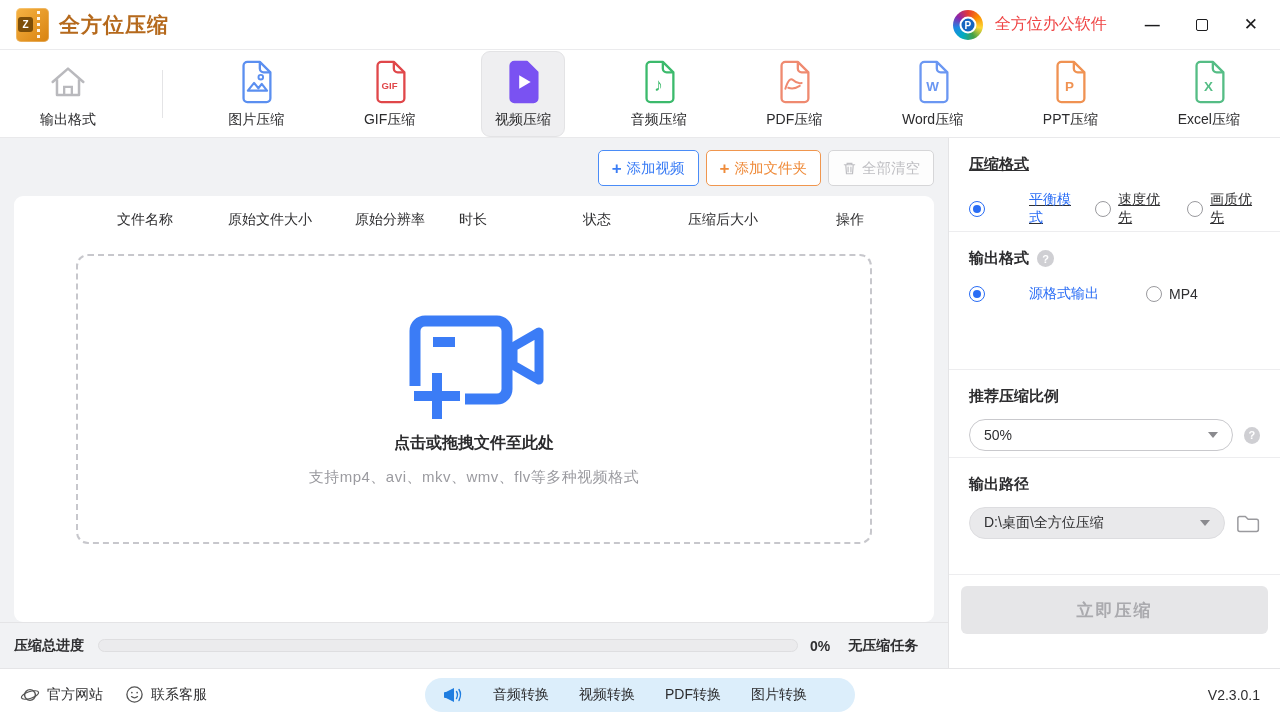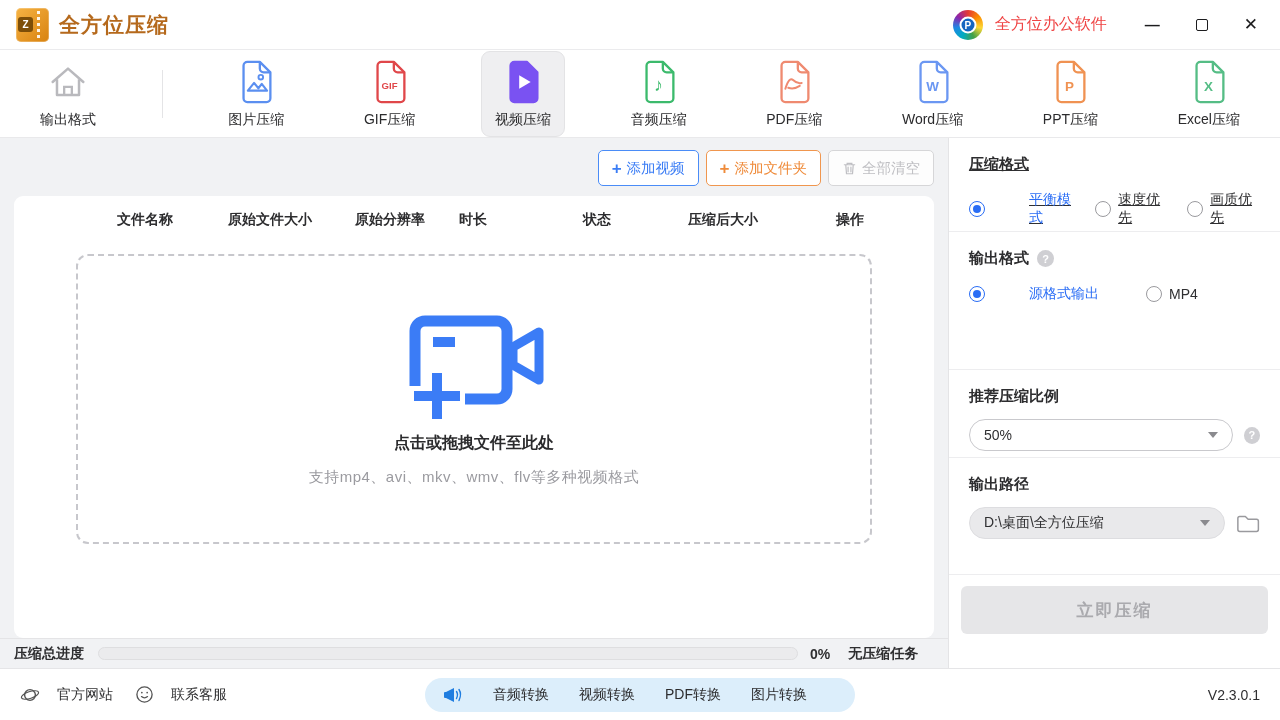--- a/index.html
+++ b/index.html
@@ -47,27 +47,27 @@
   .actions { display:flex; justify-content:flex-end; gap:7px; padding:12px 14px 0 0; height:48px; }
   .btn { height:36px; display:flex; align-items:center; gap:5px; padding:0 13px;
          border-radius:5px; font-size:14.5px; background:#fff; cursor:pointer; }
   .btn-blue { border:1px solid #4a8cf7; color:#3b7df5; }
   .btn-orange { border:1px solid #f0964e; color:#ef8b3a; }
   .btn-gray { border:1px solid #d6d6d8; color:#bfbfc3; background:#fdfdfd; cursor:default; }
   .btn .plus { font-size:17px; font-weight:bold; line-height:1; }
 
   .panel { flex:1; margin:10px 14px 0 14px; background:#fff; border-radius:9px; position:relative; }
   .theader { position:relative; height:46px; }
-  .th { position:absolute; top:15px; transform:translateX(-50%); font-size:14px; font-weight:bold; color:#2d2d2f; white-space:nowrap; }
+  .th { position:absolute; top:15px; transform:translateX(-50%); font-size:14px; font-weight:normal; color:#2d2d2f; white-space:nowrap; }
   .dropzone { margin:12px 62px 0 62px; height:290px; border:2px dashed #c7c7cc; border-radius:12px;
               display:flex; flex-direction:column; align-items:center; justify-content:center; cursor:pointer; background:#fff; }
   .dz-title { font-size:16px; font-weight:bold; color:#2b2b2d; margin-top:10px; }
   .dz-sub { font-size:15px; color:#9b9ba0; margin-top:14px; letter-spacing:.5px; }
 
-  .progress-row { height:30px; margin-top:auto; display:flex; align-items:center; padding:0 14px;
+  .progress-row { height:46px; margin-top:auto; display:flex; align-items:center; padding:0 14px;
                   background:#f1f2f4; border-top:1px solid #e4e4e6; }
   .progress-label { font-size:14px; font-weight:bold; color:#2d2d2f; margin-right:14px; white-space:nowrap; }
   .pbar { width:700px; height:13px; background:#ebebed; border:1px solid #dedee0; border-radius:7px; overflow:hidden; }
   .pfill { height:100%; background:#4a8cf7; width:0; }
   .pct { font-size:14px; font-weight:bold; margin-left:12px; }
   .pstatus { font-size:14px; font-weight:bold; margin-left:18px; white-space:nowrap; }
 
   
   .sidebar { width:332px; background:#fff; border-left:1px solid #e4e4e6; display:flex; flex-direction:column; }
   .sb-section { padding:17px 20px 0 20px; border-bottom:1px solid #ededef; }
@@ -94,21 +94,21 @@
   .dd-gray { background:#e9e9eb; border:1px solid #dddde0; }
   .caret { margin-left:auto; width:0; height:0; border-left:5.5px solid transparent;
            border-right:5.5px solid transparent; border-top:6.5px solid #8a8a8e; }
   .compress-btn { width:100%; height:48px; border:none; border-radius:6px; background:#e6e6e8;
                   color:#aaaaae; font-size:17px; font-weight:bold; letter-spacing:2px;
                   font-family:inherit; cursor:default; }
 
   
   .footer { height:52px; background:#fff; border-top:1px solid #e5e5e7; display:flex; align-items:center;
             padding:0 20px; position:relative; }
-  .foot-link { display:flex; align-items:center; gap:17px; font-size:14px; color:#2f2f31; cursor:pointer; }
+  .foot-link { display:flex; align-items:center; gap:7px; font-size:14px; color:#2f2f31; cursor:pointer; }
   .foot-link + .foot-link { margin-left:22px; }
   .quick-pill { position:absolute; left:50%; top:50%; transform:translate(-50%,-50%);
                 width:430px; height:34px; border-radius:17px; background:#dceefb;
                 display:flex; align-items:center; gap:30px; padding:0 18px; }
   .quick-link { font-size:14px; color:#2d2d2f; cursor:pointer; white-space:nowrap; }
   .version { margin-left:auto; font-size:14px; color:#2f2f31; }
 </style>
 </head>
 <body>
 

